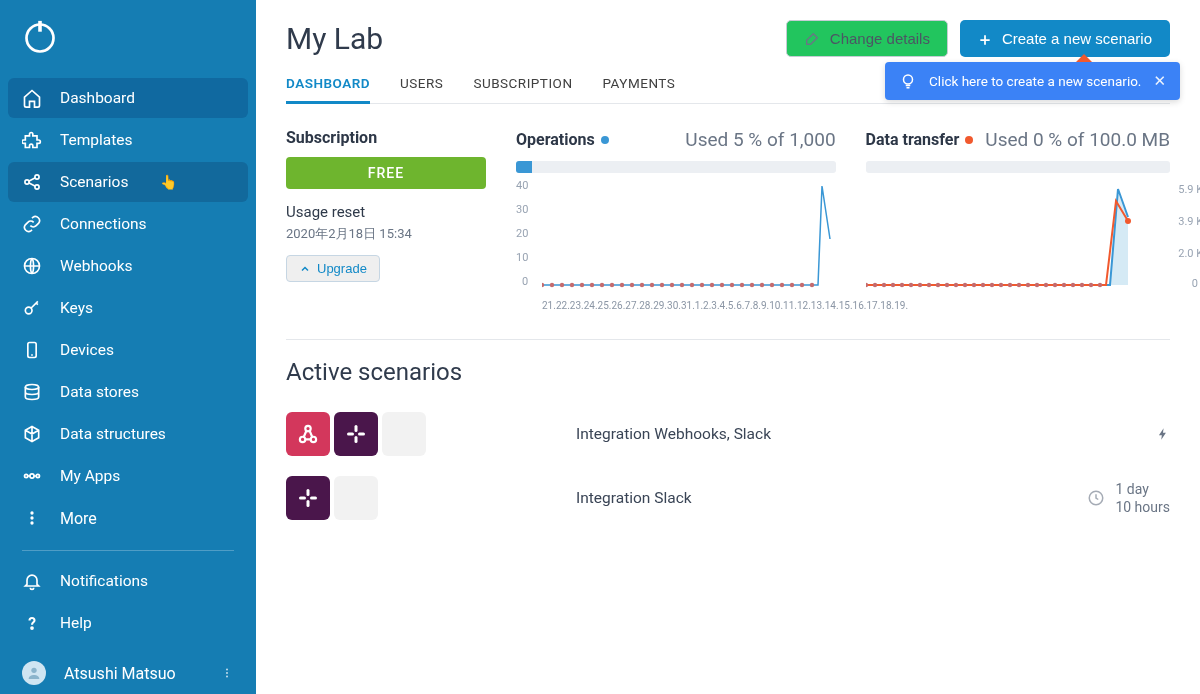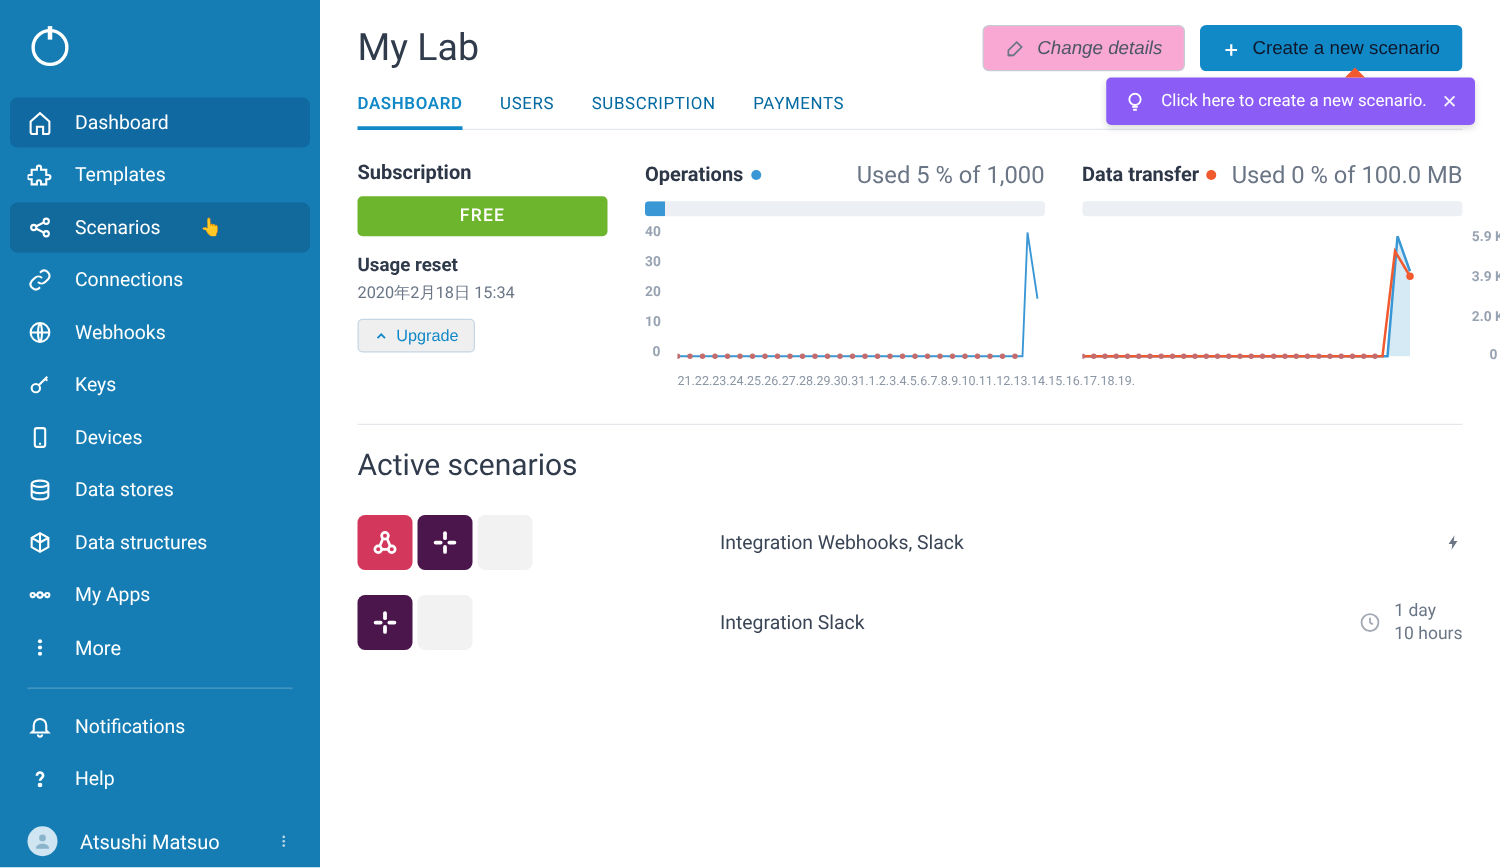--- a/index.html
+++ b/index.html
@@ -25,70 +25,70 @@
 .avatar { width:24px; height:24px; border-radius:50%; background:#cfe5f2; flex-shrink:0; margin-right:18px; display:flex; align-items:center; justify-content:center; }
 .user-row .more { margin-left:auto; opacity:.7; }
 
 
 .main { flex:1; padding: 0; overflow:hidden; position:relative; }
 .mainpad { padding: 20px 30px 0 30px; }
 .header { display:flex; align-items:center; margin-bottom: 18px; }
 .title { font-size: 30px; font-weight: 400; color:#303b4c; }
 .header-actions { margin-left:auto; display:flex; gap:12px; }
 .btn { display:inline-flex; align-items:center; padding:9px 17px; border-radius:5px; font-size:15px; cursor:pointer; border:1px solid transparent; }
-.btn-outline { border-color:#c6ccd4; color:#4c5664; background:#f9a8d4;font-style:italic; }
+.btn-outline { border-color:#c6ccd4; color:#4c5664; background:#22c55e; }
 .btn-outline .ico { margin-right:10px; }
-.btn-primary { background:#1289c7; color:#0f172a;align-items:flex-end; }
+.btn-primary { background:#1289c7; color:#ffffff;align-items:flex-end; }
 .btn-primary .ico { margin-right:10px; }
 
 .tabs { display:flex; gap:30px; border-bottom:1px solid #e4e7eb; padding: 0 0 0 0; }
-.tab { padding: 0 0 12px; font-size:13.5px; letter-spacing:.5px; color:#0369a1; cursor:pointer; position:relative; }
+.tab { padding: 0 0 12px; font-size:13.5px; letter-spacing:.5px; color:#404040; cursor:pointer; position:relative; }
 .tab.active { color:#1289c7; font-weight:600; }
 .tab.active::after { content:""; position:absolute; bottom:-1px; left:0; right:0; height:3px; background:#1289c7; }
 
 .metrics { display:flex; gap:30px; margin-top: 24px; }
 .col-sub { width:200px; }
 .col-ops { flex:1.05; }
 .col-data { flex:1; }
 
 .sect-title { font-size:16px; font-weight:700; color:#2d3747; margin-bottom:10px; display:flex; align-items:center; }
 .dot { width:8px; height:8px; border-radius:50%; display:inline-block; margin-left:6px; }
 .dot-blue { background:#3a97d5; }
 .dot-orange { background:#f1592e; }
 .usage { margin-left:auto; font-size:19px; color:#6a7585; font-weight:400; }
 
 .plan-badge { background:#6eb52e; color:#fff; text-align:center; padding:8px 0; border-radius:4px; font-size:14px; letter-spacing:1px; font-weight:500; margin-bottom:14px; }
-.reset-title { font-size:15px; font-weight:700; margin-bottom:4px; }
+.reset-title { font-size:15px; font-weight:400; margin-bottom:4px; }
 .reset-date { font-size:13px; color:#6a7585; margin-bottom:12px; }
 .upgrade { display:inline-flex; align-items:center; gap:6px; font-size:13px; color:#1289c7; border:1px solid #c6d6e3; border-radius:4px; padding:5px 12px; cursor:pointer; }
 
 .progress { height:12px; background:#eceff3; border-radius:3px; overflow:hidden; margin-bottom:8px; }
 .progress-fill { height:100%; background:#3a97d5; }
 
 .chart { position:relative; height:130px; }
-.ylabel { position:absolute; font-size:11px; color:#98a3b2;font-weight:bold; }
+.ylabel { position:absolute; font-size:11px; color:#98a3b2; }
 .axis-x { position:absolute; bottom:0; left:26px; right:0; display:flex; font-size:10px; color:#8b96a5; }
 .axis-x span { flex:1; text-align:right; }
 .chart svg { position:absolute; left:26px; right:0; top:0; bottom:18px; }
 
 .divider { border-top:1px solid #e4e7eb; margin: 28px 0 18px; }
 
 .active-title { font-size:24px; font-weight:400; color:#303b4c; margin-bottom:16px; }
 .scn-row { display:flex; align-items:center; padding:10px 0; }
 .scn-icons { display:flex; gap:4px; margin-right:100px; width:190px; }
 .app-ico { width:44px; height:44px; border-radius:6px; display:flex; align-items:center; justify-content:center; color:#fff; font-size:22px; }
 .app-ico.blank { background:#f2f2f2; }
 .ico-webhook { background:#d3375c; }
 .ico-slack { background:#4a164b; }
 .scn-name { flex:1; font-size:15.5px; color:#3a4556; }
 .scn-meta { display:flex; align-items:center; gap:10px; color:#6a7585; font-size:14px; }
 .scn-meta .clock { opacity:.6; }
 
 
-.tooltip { position:absolute; top:62px; right:20px; background:#8b5cf6; color:#fff; padding:10px 14px; border-radius:4px; display:flex; align-items:center; gap:12px; font-size:13.5px; box-shadow:0 2px 6px rgba(0,0,0,.15); }
+.tooltip { position:absolute; top:62px; right:20px; background:#3b82f6; color:#fff; padding:10px 14px; border-radius:4px; display:flex; align-items:center; gap:12px; font-size:13.5px; box-shadow:0 2px 6px rgba(0,0,0,.15); }
 .tooltip::before { content:""; position:absolute; top:-8px; right:88px; border:8px solid transparent; border-bottom-color:#f1592e; border-top:none; }
 .tooltip .close { cursor:pointer; opacity:.9; font-size:15px; }
 
 svg { display:block; }
 </style>
 </head>
 <body>
 
 <div class="layout">
 

